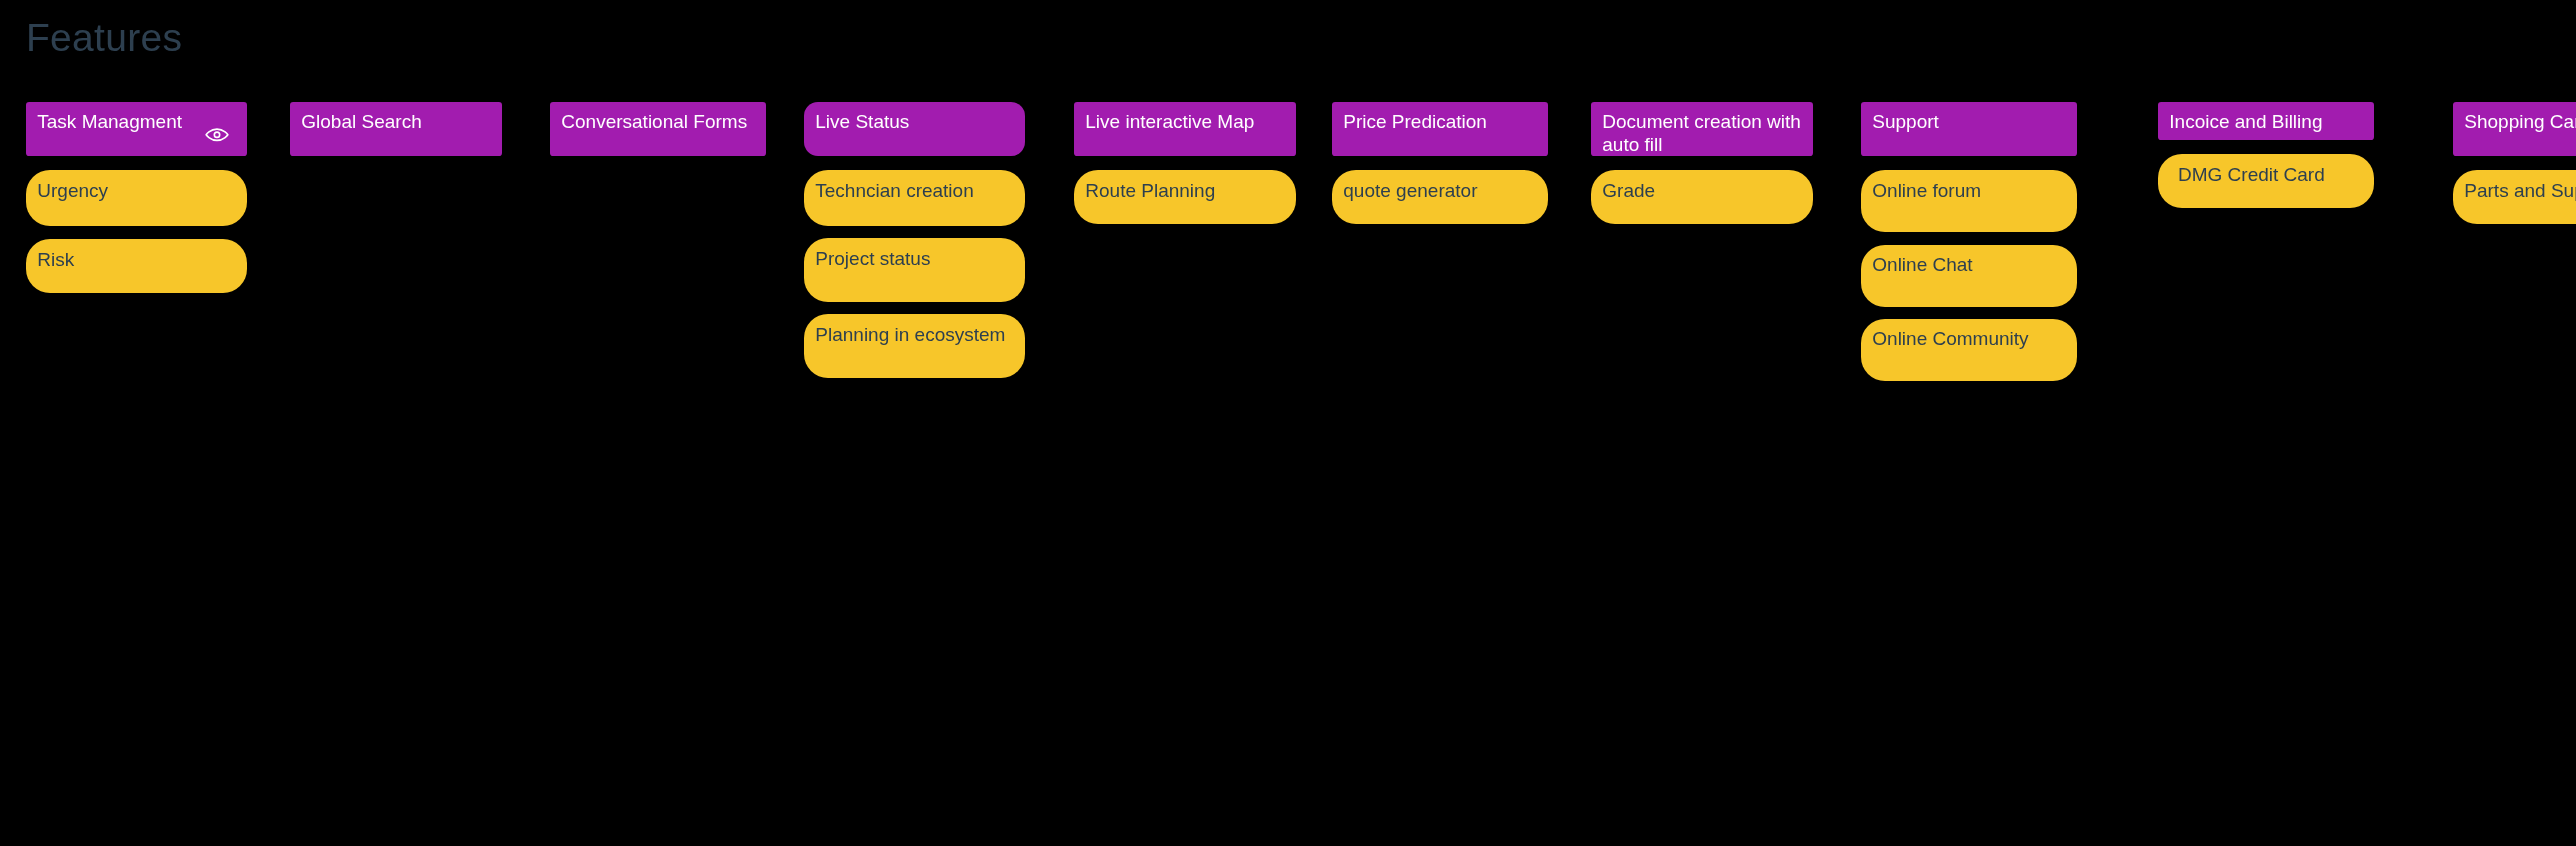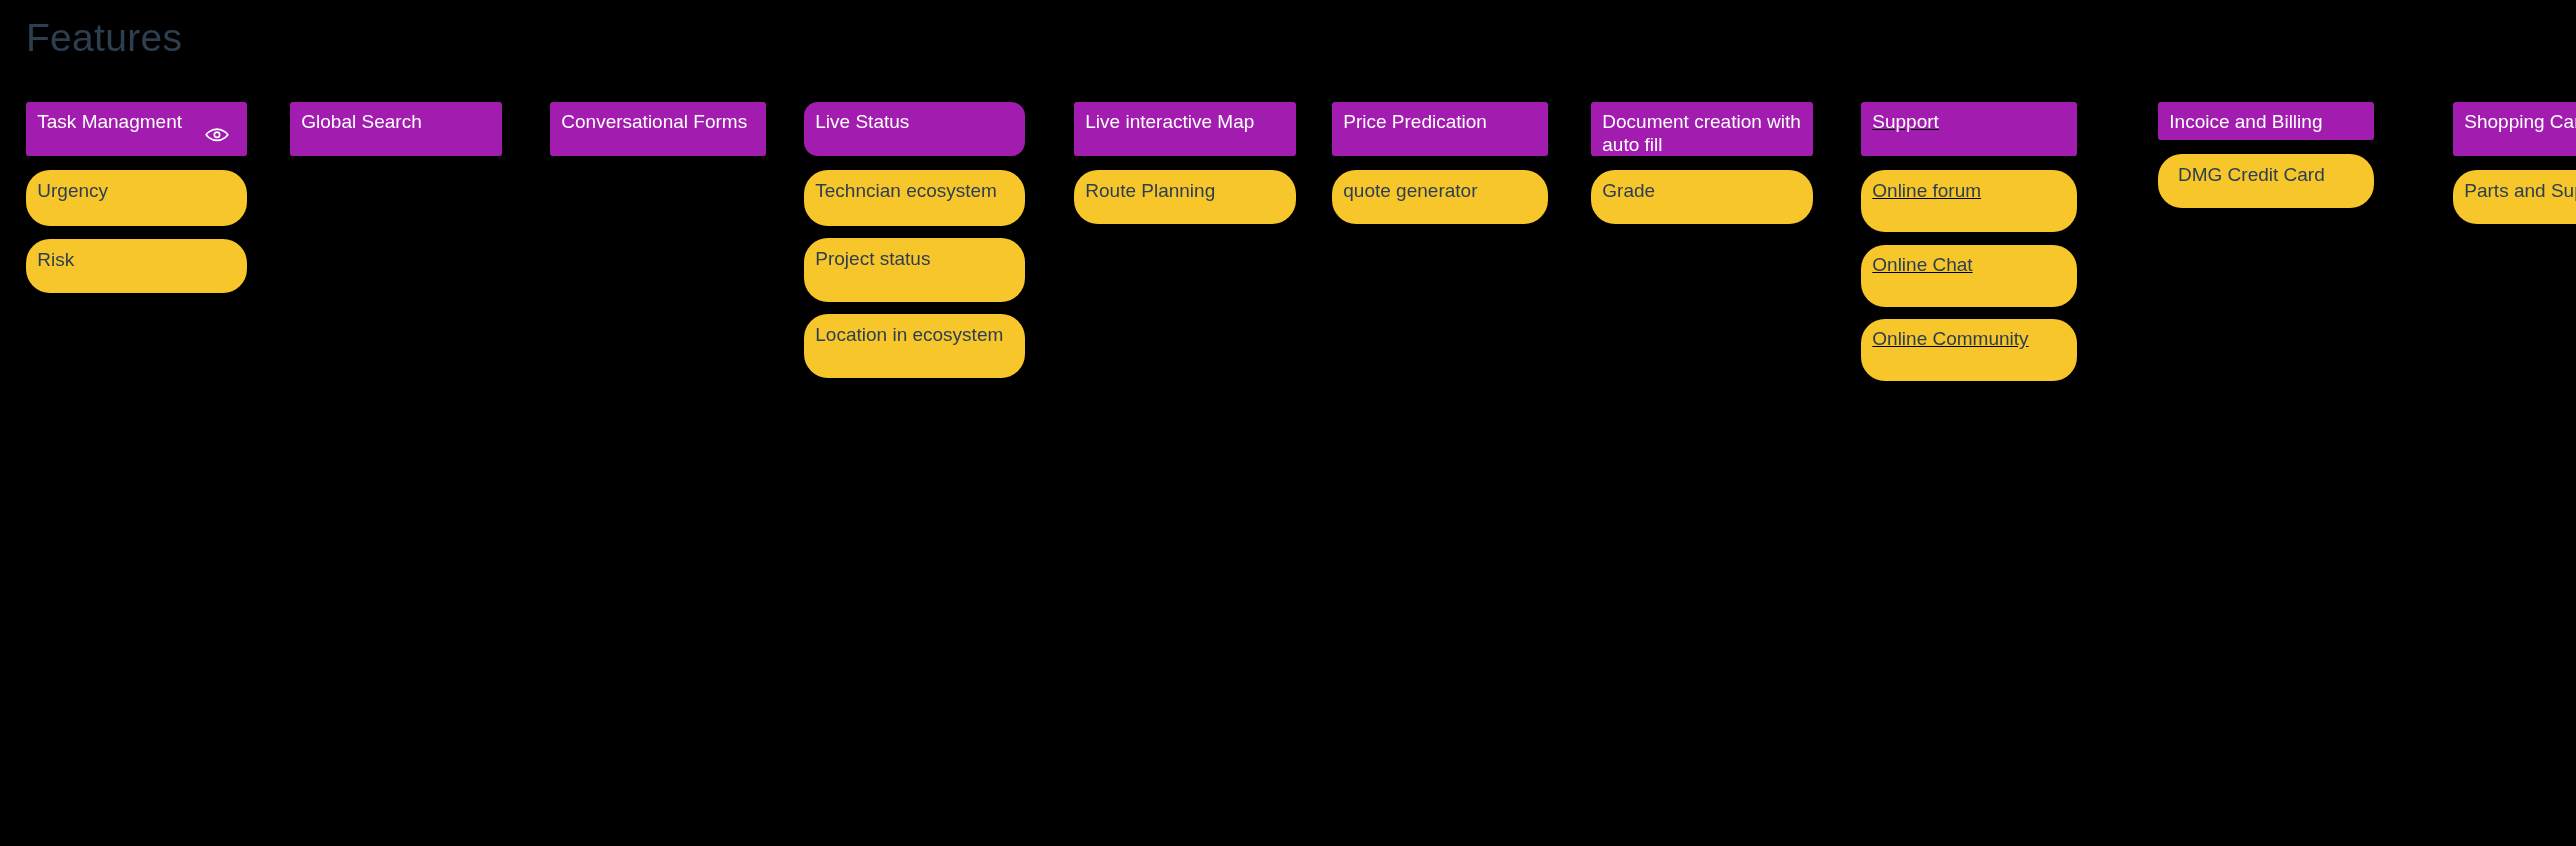--- a/index.html
+++ b/index.html
@@ -84,27 +84,27 @@
       <div class="column" style="left: 550px; width: 216px;">
         <div class="card orange" style="height: 54px; margin-bottom: 0px;">
           <div class="card-label">Conversational Forms</div>
         </div>
       </div>
       <div class="column" style="left: 804px; width: 221px;">
         <div class="card orange" style="height: 54px; margin-bottom: 0px; border-radius: 14px;">
           <div class="card-label">Live Status</div>
         </div>
         <div class="card yellow" style="height: 56px; margin-top: 14.4px; margin-bottom: 0px;">
-          <div class="card-label">Techncian ecosystem</div>
+          <div class="card-label">Techncian creation</div>
         </div>
         <div class="card yellow" style="height: 64px; margin-top: 12px; margin-bottom: 0px;">
           <div class="card-label">Project status</div>
         </div>
         <div class="card yellow" style="height: 64px; margin-top: 12px; margin-bottom: 0px;">
-          <div class="card-label">Location in ecosystem</div>
+          <div class="card-label">Planning in ecosystem</div>
         </div>
       </div>
       <div class="column" style="left: 1074px; width: 222px;">
         <div class="card orange" style="height: 54px; margin-bottom: 0px;">
           <div class="card-label">Live interactive Map</div>
         </div>
         <div class="card yellow" style="height: 54px; margin-top: 14.4px; margin-bottom: 0px;">
           <div class="card-label">Route Planning</div>
         </div>
       </div>
@@ -117,21 +117,21 @@
         </div>
       </div>
       <div class="column" style="left: 1591px; width: 222px;">
         <div class="card orange" style="height: 54px; margin-bottom: 0px;">
           <div class="card-label">Document creation with auto fill</div>
         </div>
         <div class="card yellow" style="height: 54px; margin-top: 14.4px; margin-bottom: 0px;">
           <div class="card-label">Grade</div>
         </div>
       </div>
-      <div class="column" style="left: 1861px; width: 216px; text-decoration: underline;">
+      <div class="column" style="left: 1861px; width: 216px;">
         <div class="card orange" style="height: 54px; margin-bottom: 0px;">
           <div class="card-label">Support</div>
         </div>
         <div class="card yellow" style="height: 62px; margin-top: 14.4px; margin-bottom: 0px;">
           <div class="card-label">Online forum</div>
         </div>
         <div class="card yellow" style="height: 62px; margin-top: 12.4px; margin-bottom: 0px;">
           <div class="card-label">Online Chat</div>
         </div>
         <div class="card yellow" style="height: 62px; margin-top: 12.4px; margin-bottom: 0px;">

